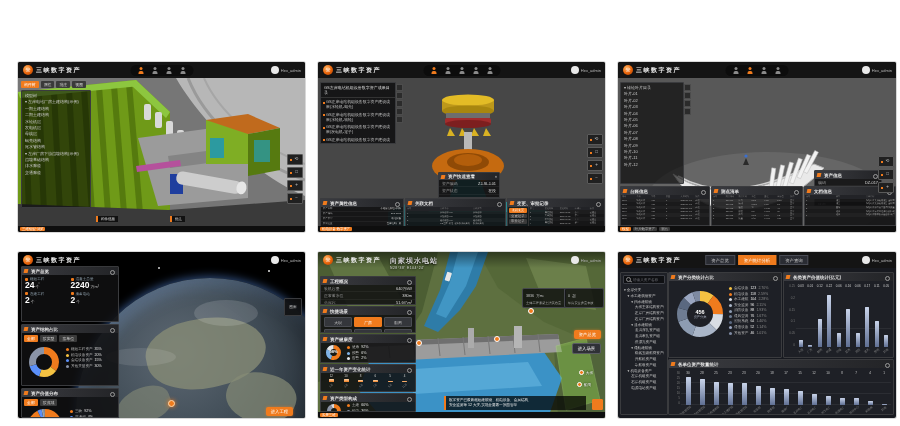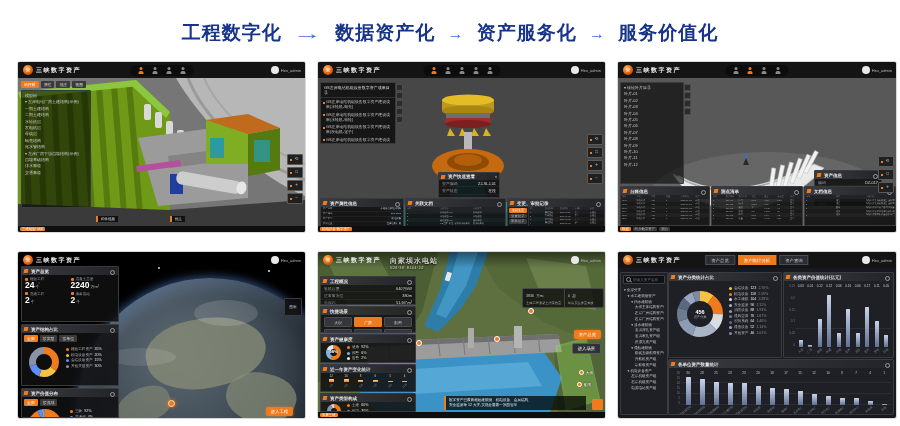--- a/index.html
+++ b/index.html
@@ -133,29 +133,20 @@
      overflow:hidden;}
   .blob{position:absolute;background:#868b76;opacity:.8;}
   .gmark{position:absolute;left:150px;top:148px;width:5px;height:5px;border-radius:50%;background:#F07B1D;
          border:1px solid #ffd9ae;z-index:2;box-shadow:0 0 4px #F07B1D;}
 </style>
 </head>
 <body>
 
 <div class="page">
 
-  <div class="headline">
-    <span>工程数字化</span>
-    <span class="arr long">→</span>
-    <span>数据资产化</span>
-    <span class="arr">→</span>
-    <span>资产服务化</span>
-    <span class="arr">→</span>
-    <span>服务价值化</span>
-  </div>
 
   <div class="scr" id="s1">
     <svg class="vp" viewBox="0 0 287 148" preserveAspectRatio="none">
       <rect width="287" height="148" fill="#767676"></rect>
       <path d="M150,0 L287,0 L287,118 C235,96 182,42 158,0 Z" fill="#b7b7b7"></path>
       <path d="M170,0 C185,38 225,80 287,102" stroke="#9a9a9a" stroke-width="3" fill="none"></path>
       <path d="M186,0 C200,32 238,68 287,86" stroke="#a6a6a6" stroke-width="2" fill="none"></path>
       <path d="M0,14 L118,2 L152,34 L152,148 L0,148 Z" fill="#6f9a18"></path>
       <g fill="#557a0e">
         <path d="M4,18 l6,-1 4,118 -6,0 Z"></path>

